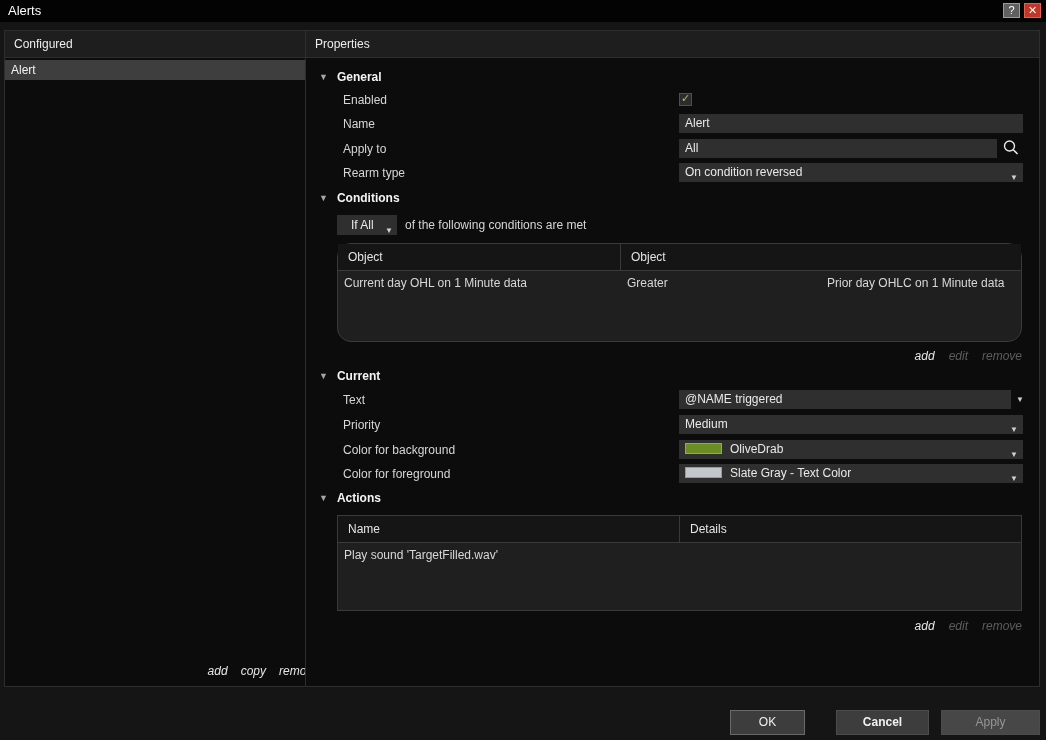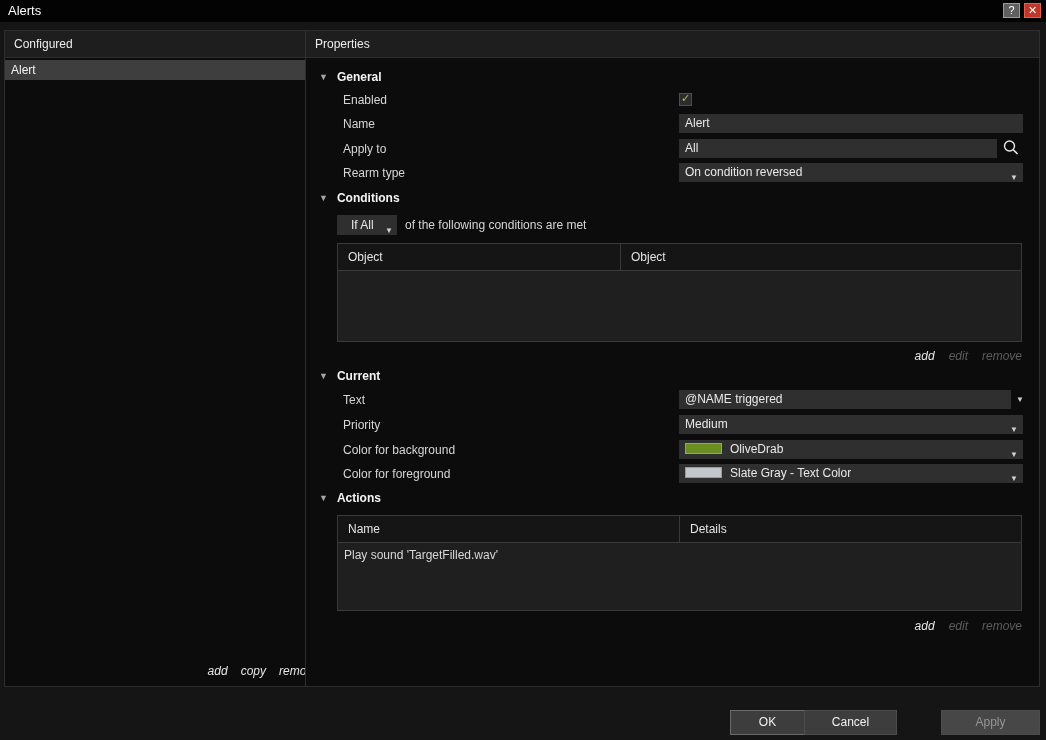--- a/index.html
+++ b/index.html
@@ -56,21 +56,21 @@
   .grow .c { line-height:25px; padding-left:6px; color:#d8d8d8; }
   .w1 { width:283px; } .w2 { width:200px; } .wrest { flex:1; }
   .aw1 { width:342px; }
   .grid-links { position:absolute; display:flex; gap:14px; font-style:italic; justify-content:flex-end; left:416px; width:300px; }
   .glink { color:#e6e6e6; cursor:pointer; }
   .glink.disabled { color:#5d5d5d; cursor:default; }
 
   
   .btn { position:absolute; top:710px; height:25px; line-height:23px; text-align:center; background:#3d3d3d; color:#f1f1f1; border:1px solid #4c4c4c; cursor:pointer; }
   .btn.ok { left:730px; width:75px; border-color:#6a6a6a; }
-  .btn.cancel { left:804px; width:93px; }
+  .btn.cancel { left:836px; width:93px;font-weight:bold; }
   .btn.apply { left:941px; width:99px; background:#474747; color:#969696; }
 </style>
 </head>
 <body>
 
 <div>
 
   <div class="titlebar">
     <span class="title">Alerts</span>
     <span class="tb-btn help">?</span>
@@ -122,24 +122,29 @@
       <span class="arr">▼</span>
       <span class="t">Conditions</span>
     </div>
 
     <div class="match-dd" style="top:184px">
       <span>If All</span>
       <span class="chev">▼</span>
     </div>
     <div class="match-text" style="top:184px">of the following conditions are met</div>
 
-    <div class="grid" style="top:212px; height:99px;">
+    <div class="grid" style="top:212px; height:99px;border-radius:14px;">
       <div class="ghead">
         <div class="c w1">Object</div>
         <div class="c wrest">Object</div>
+      </div>
+      <div class="grow">
+        <div class="c w1">Current day OHL on 1 Minute data</div>
+        <div class="c w2">Greater</div>
+        <div class="c wrest">Prior day OHLC on 1 Minute data</div>
       </div>
     </div>
     <div class="grid-links" style="top:318px">
       <span class="glink">add</span>
       <span class="glink disabled">edit</span>
       <span class="glink disabled">remove</span>
     </div>
 
     <div class="sec" style="top:336px">
       <span class="arr">▼</span>

